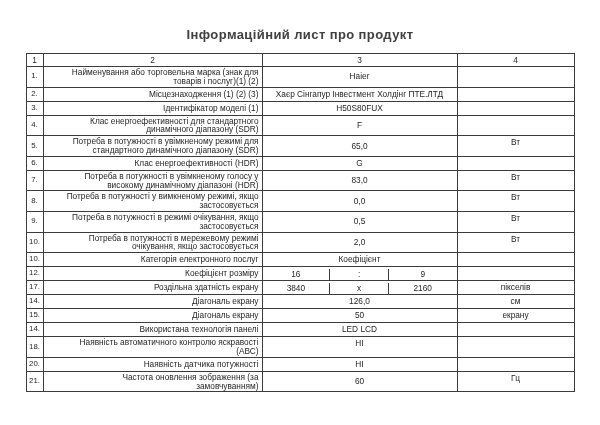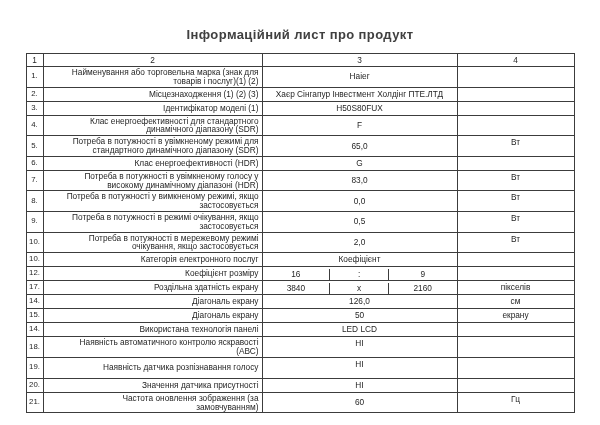--- a/index.html
+++ b/index.html
@@ -212,29 +212,23 @@
           <td class="val">LED LCD</td>
           <td class="unit"></td>
         </tr>
         <tr>
           <td class="num">18.</td>
           <td class="param">Наявність автоматичного контролю яскравості
 (АВС)</td>
           <td class="val vtop">НІ</td>
           <td class="unit"></td>
         </tr>
-        <tr class="tall">
-          <td class="num">19.</td>
-          <td class="param">Наявність датчика розпізнавання голосу</td>
-          <td class="val vtop">НІ</td>
-          <td class="unit"></td>
-        </tr>
         <tr>
           <td class="num">20.</td>
-          <td class="param">Значення датчика присутності</td>
+          <td class="param">Наявність датчика потужності</td>
           <td class="val">НІ</td>
           <td class="unit"></td>
         </tr>
         <tr>
           <td class="num">21.</td>
           <td class="param">Частота оновлення зображення (за
 замовчуванням)</td>
           <td class="val">60</td>
           <td class="unit">Гц</td>
         </tr>

